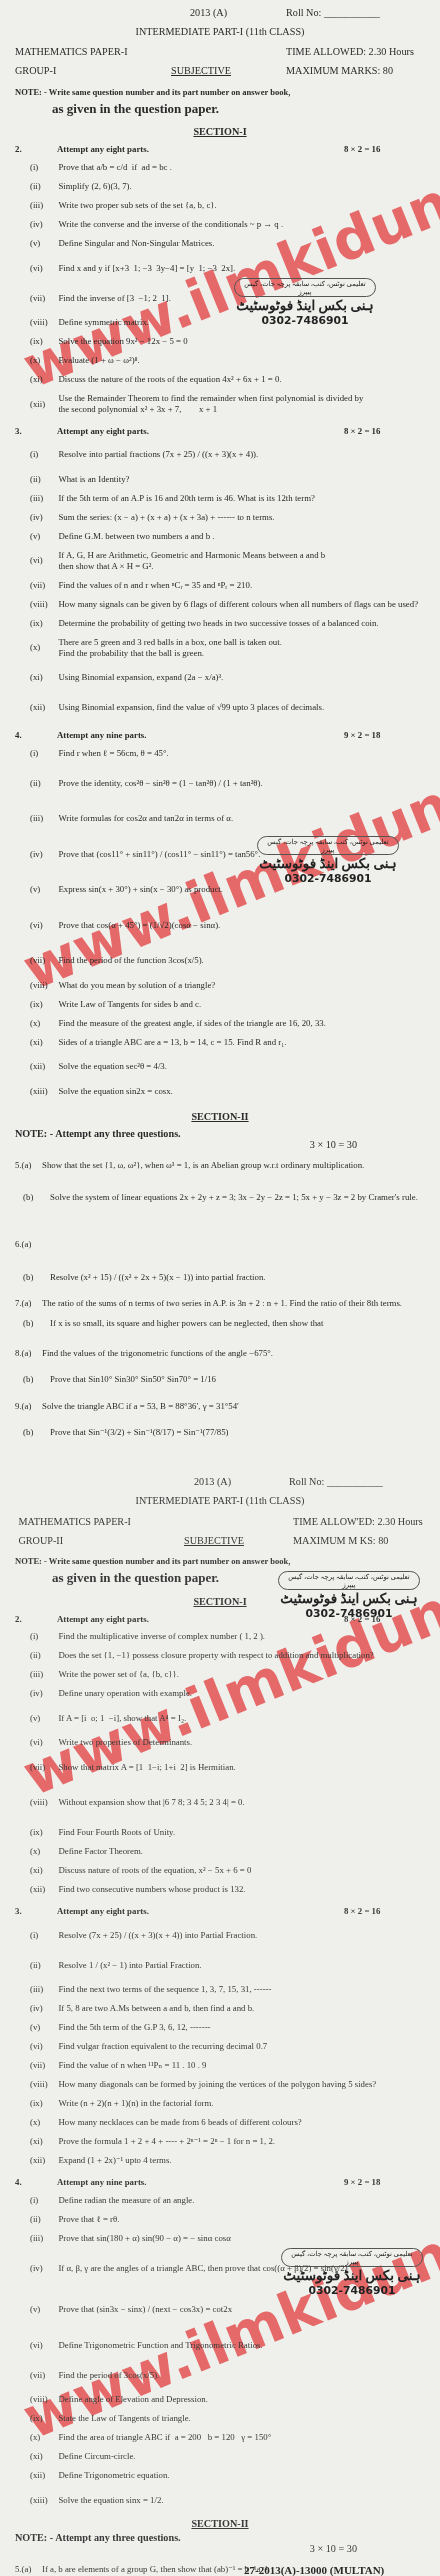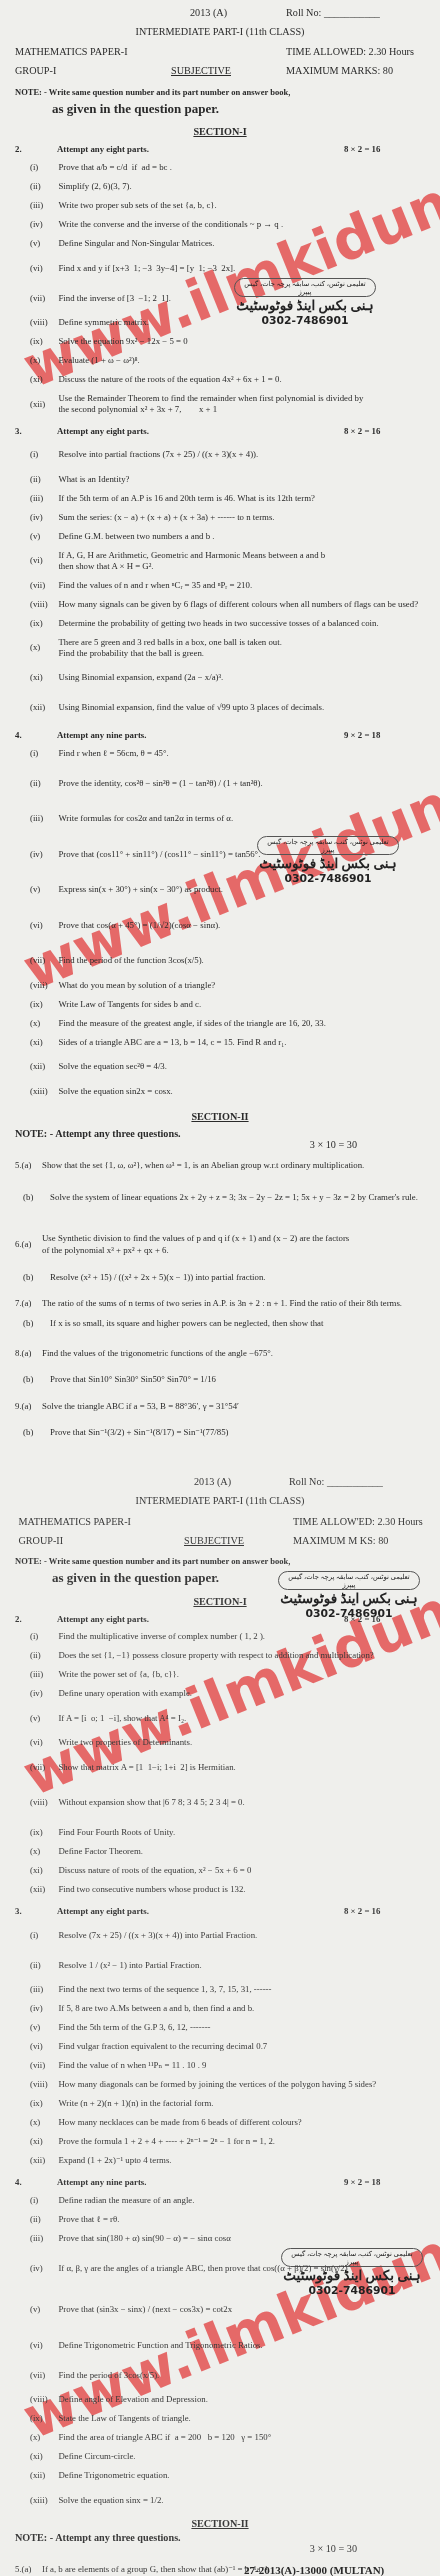--- a/index.html
+++ b/index.html
@@ -274,22 +274,20 @@
           <span class="ql">5.(a)</span>
           <span>Show that the set {1, ω, ω²}, when ω³ = 1, is an Abelian group w.r.t ordinary multiplication.</span>
         </div>
       <div class="lq sub xtall">
           <span class="ql">(b)</span>
           <span>Solve the system of linear equations  2x + 2y + z = 3;  3x − 2y − 2z = 1;  5x + y − 3z = 2  by Cramer's rule.</span>
         </div>
       <div class="gap"></div>
       <div class="lq tall">
           <span class="ql">6.(a)</span>
-          <span class="ptext">Use Synthetic division to find the values of p and q if (x + 1) and (x − 2) are the factors
-of the polynomial x³ + px² + qx + 6.</span>
         </div>
       <div class="lq sub tall">
           <span class="ql">(b)</span>
           <span>Resolve (x² + 15) / ((x² + 2x + 5)(x − 1)) into partial fraction.</span>
         </div>
       <div class="lq">
           <span class="ql">7.(a)</span>
           <span>The ratio of the sums of n terms of two series in A.P. is 3n + 2 : n + 1. Find the ratio of their 8th terms.</span>
         </div>
       <div class="lq sub">

